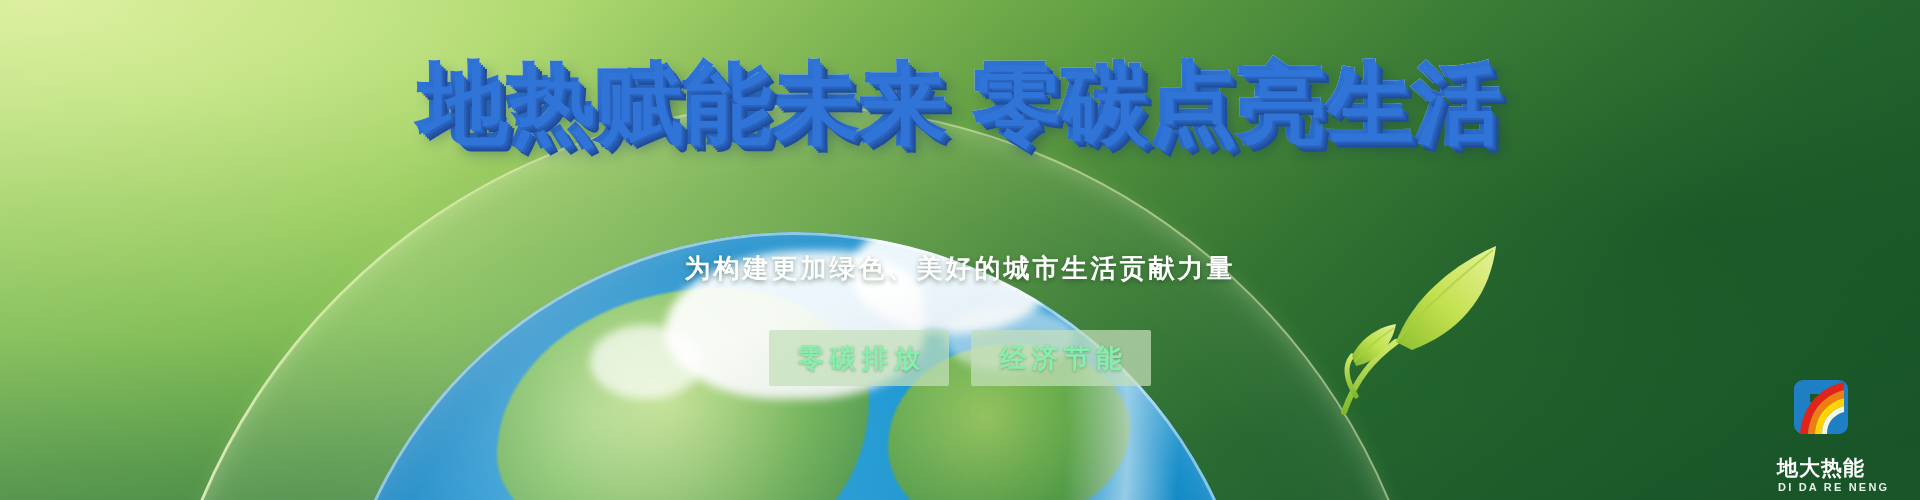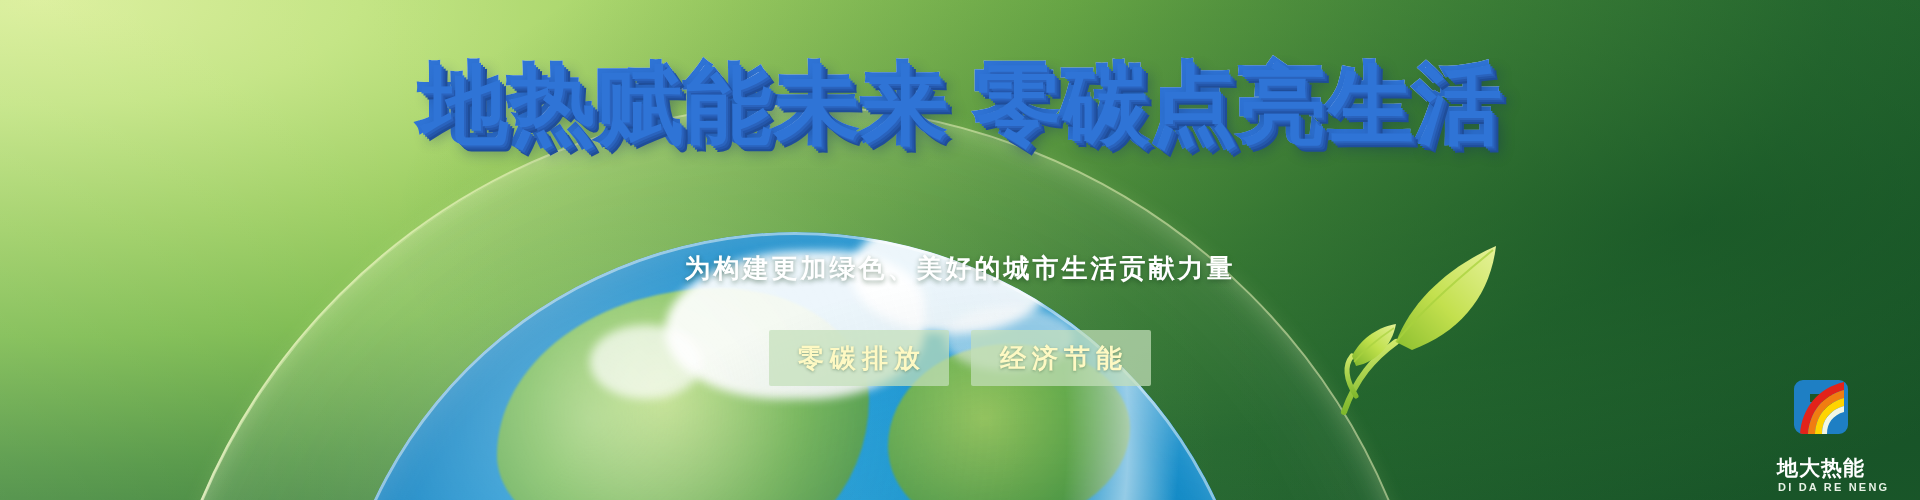--- a/index.html
+++ b/index.html
@@ -171,21 +171,21 @@
     position:absolute;
     left:0; right:0; top:330px;
     display:flex;
     justify-content:center;
     gap:22px;
   }
   .tag{
     width:180px; height:56px;
     display:flex; align-items:center; justify-content:center;
     background:rgba(196,223,186,.72);
-    color:#fef9c3;
+    color:#86efac;
     font-weight:bold;
     font-size:26px;
     letter-spacing:6px;
     text-indent:6px;
     text-shadow:0 1px 3px rgba(20,60,30,.35);
     border-radius:2px;
   }
 
   
   .logo{

